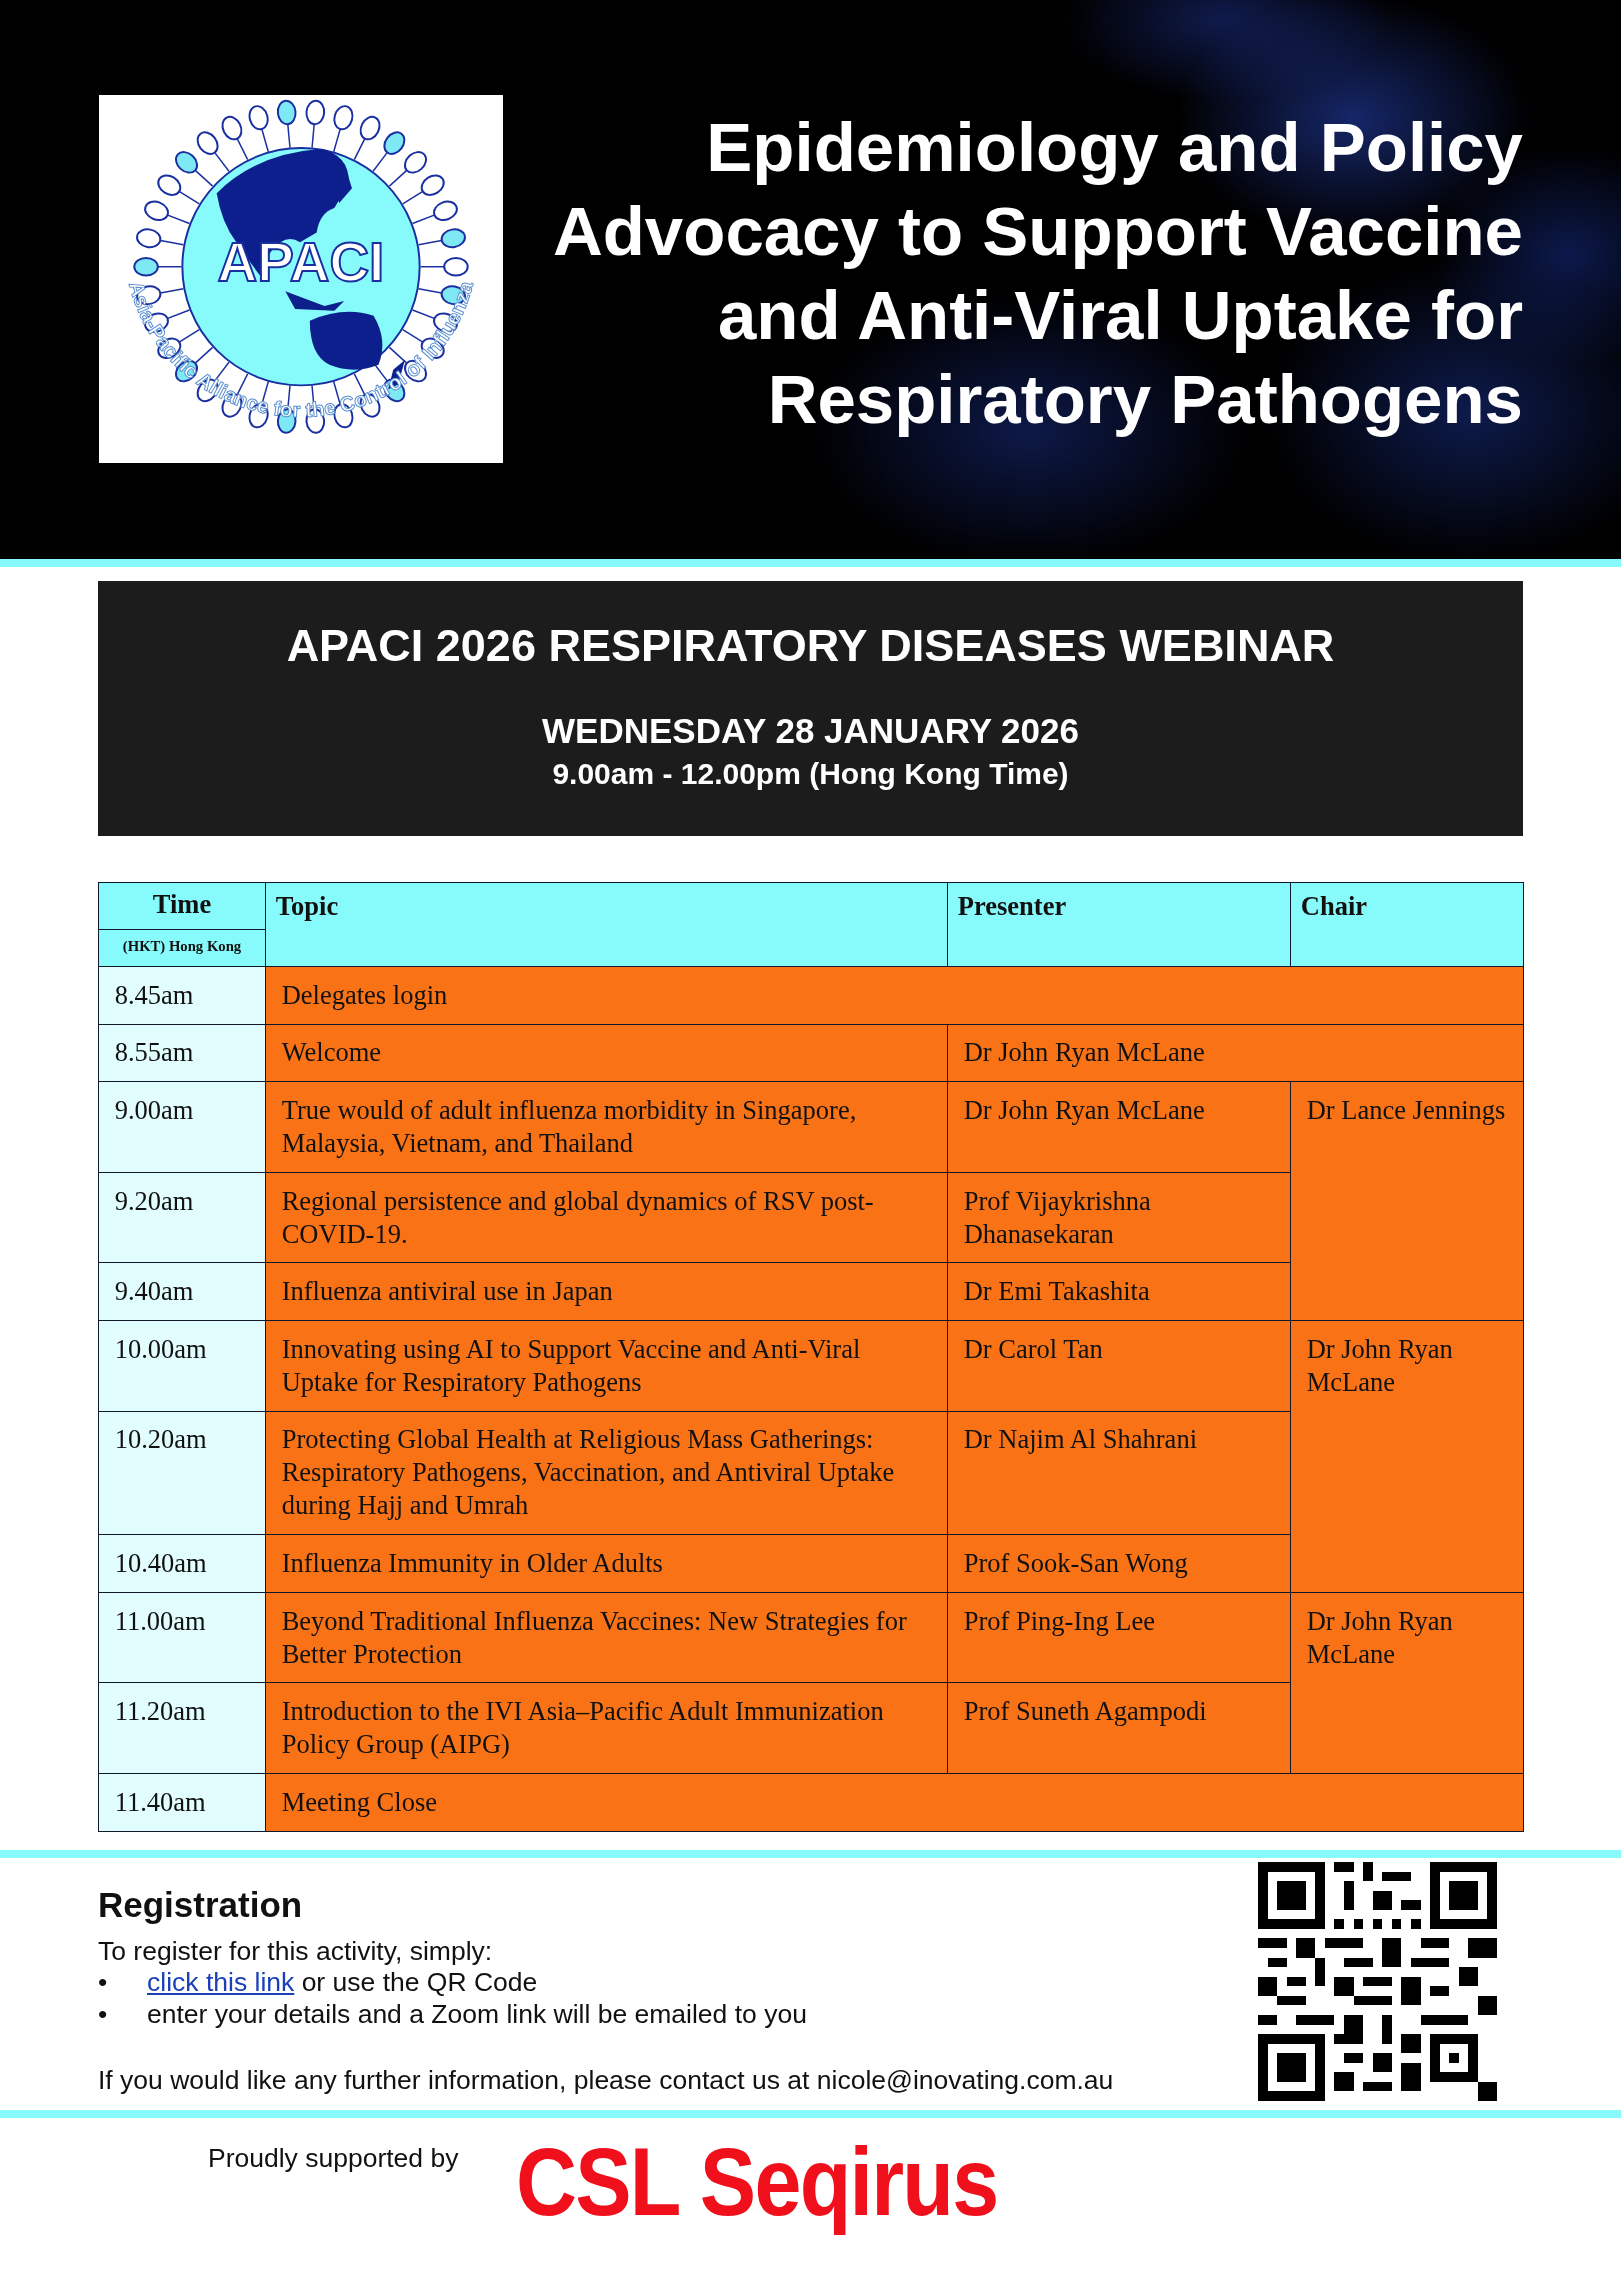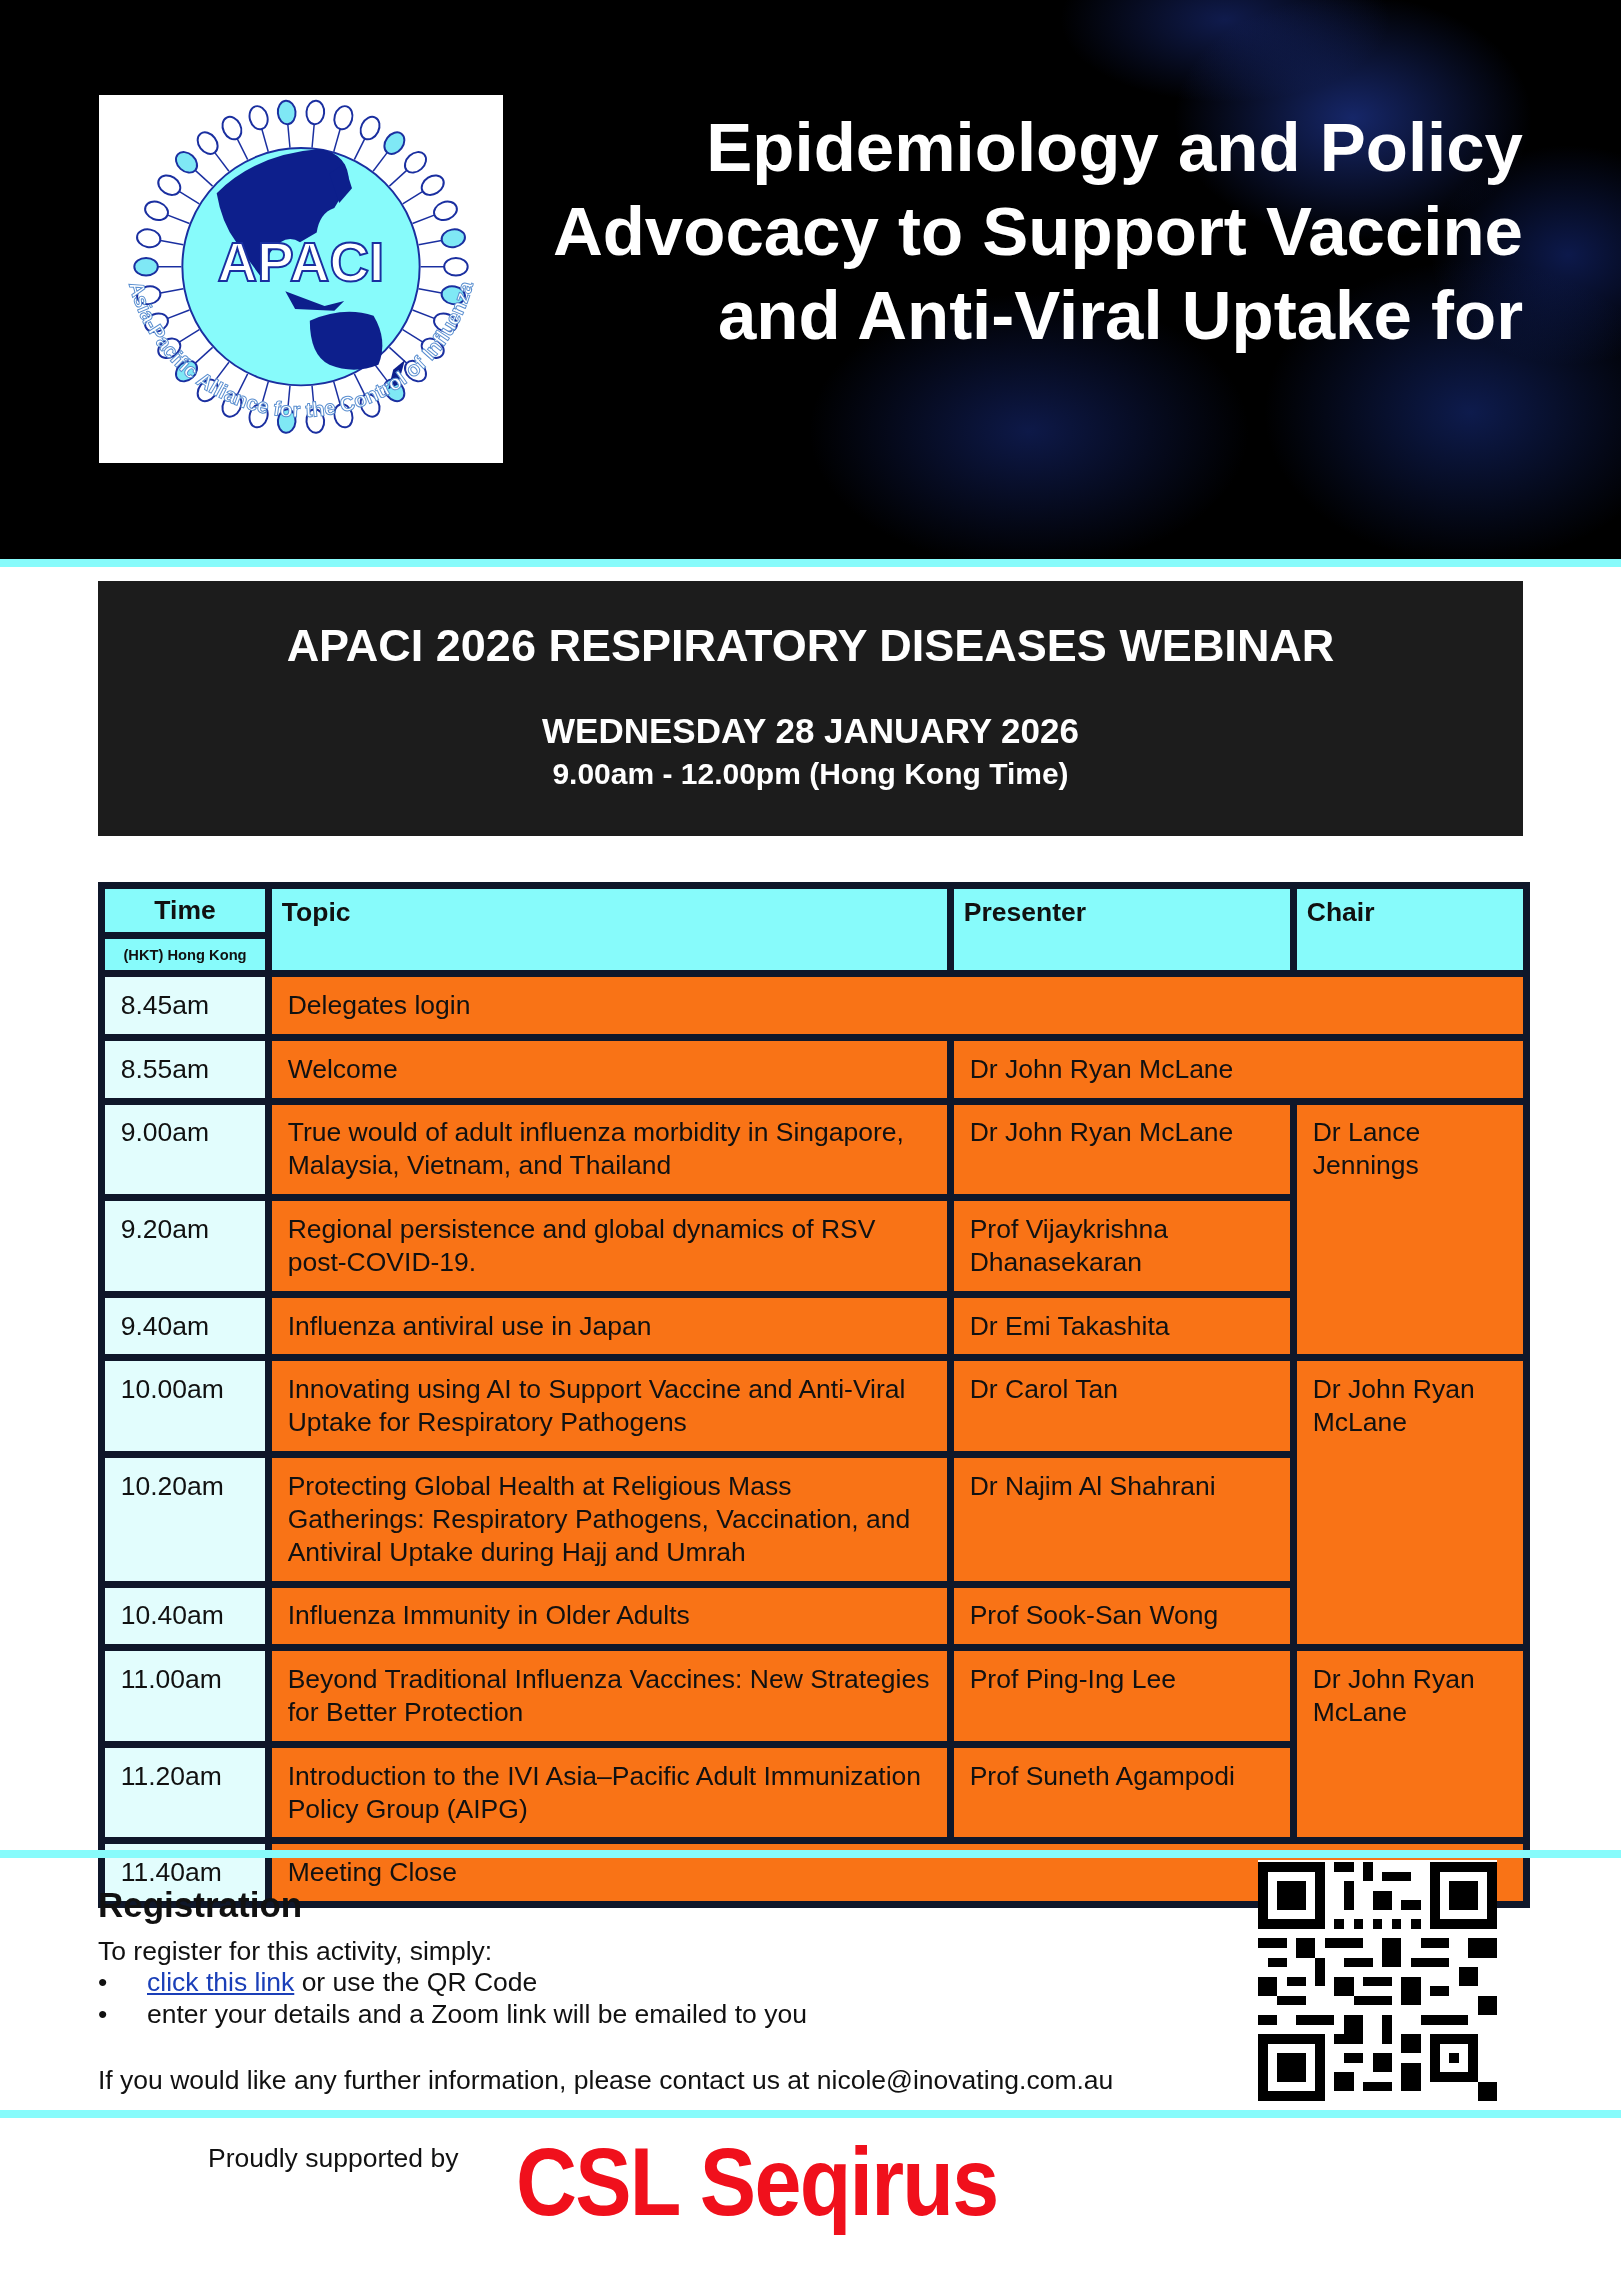--- a/index.html
+++ b/index.html
@@ -36,21 +36,21 @@
   }
   .banner-title { position: absolute; left: 0; right: 0; top: 39px; font-size: 45px; font-weight: 700; }
   .banner-date { position: absolute; left: 0; right: 0; top: 130px; font-size: 35px; font-weight: 700; }
   .banner-time { position: absolute; left: 0; right: 0; top: 176px; font-size: 30px; font-weight: 700; }
 
   
   .agenda {
     position: absolute; left: 98px; top: 882px; width: 1425px;
     border-collapse: collapse; table-layout: fixed; font-size: 26.5px;
   }
-  .agenda td, .agenda th { border: 7px solid #0f172a; vertical-align: top; text-align: left; }
+  .agenda td, .agenda th { border: 1px solid #0f172a; vertical-align: top; text-align: left; font-family: Liberation Serif, serif; }
   .agenda th { background: #87fbfb; font-weight: 700; font-size: 26.5px; padding: 7.8px 9.8px; }
   .agenda th.time-h { text-align: center; height: 47px; padding: 5.9px 3.9px; }
   .agenda th.time-sub { font-size: 14.7px; text-align: center; height: 37px; padding: 7.8px 2px; margin-left: 42px; }
   .agenda td { padding: 11.8px 15.7px; line-height: 33px; background: #f97316; }
   .agenda td.time { background: #e2fdfd; padding-left: 15.7px; }
   .agenda td.chair { padding-left: 15.7px; }
   .col-time { width: 167px; }
   .col-topic { width: 682px; }
   .col-presenter { width: 343px; }
   .col-chair { width: 233px; }
@@ -169,20 +169,21 @@
       <text x="206" y="190" text-anchor="middle" font-family="Liberation Sans, sans-serif" font-weight="700" font-size="56" fill="#ffffff" stroke="#1a2fa0" stroke-width="2">APACI</text>
       <text font-family="Liberation Sans, sans-serif" font-weight="700" font-size="21" fill="#ffffff" stroke="#5a8fd0" stroke-width="1">
         <textPath href="#arcPath" startOffset="50%" text-anchor="middle">Asia-Pacific Alliance for the Control of Influenza</textPath>
       </text>
     </svg>
   </div>
   <h1 class="hero-title">
     <span>Epidemiology and Policy</span>
     <span>Advocacy to Support Vaccine</span>
     <span>and Anti-Viral Uptake for</span>
+    <span>Respiratory Pathogens</span>
   </h1>
 </section>
 <div class="hero-stripe"></div>
 
 <section class="banner">
   <div class="banner-title">APACI 2026 RESPIRATORY DISEASES WEBINAR</div>
   <div class="banner-date">WEDNESDAY 28 JANUARY 2026</div>
   <div class="banner-time">9.00am - 12.00pm (Hong Kong Time)</div>
 </section>
 

